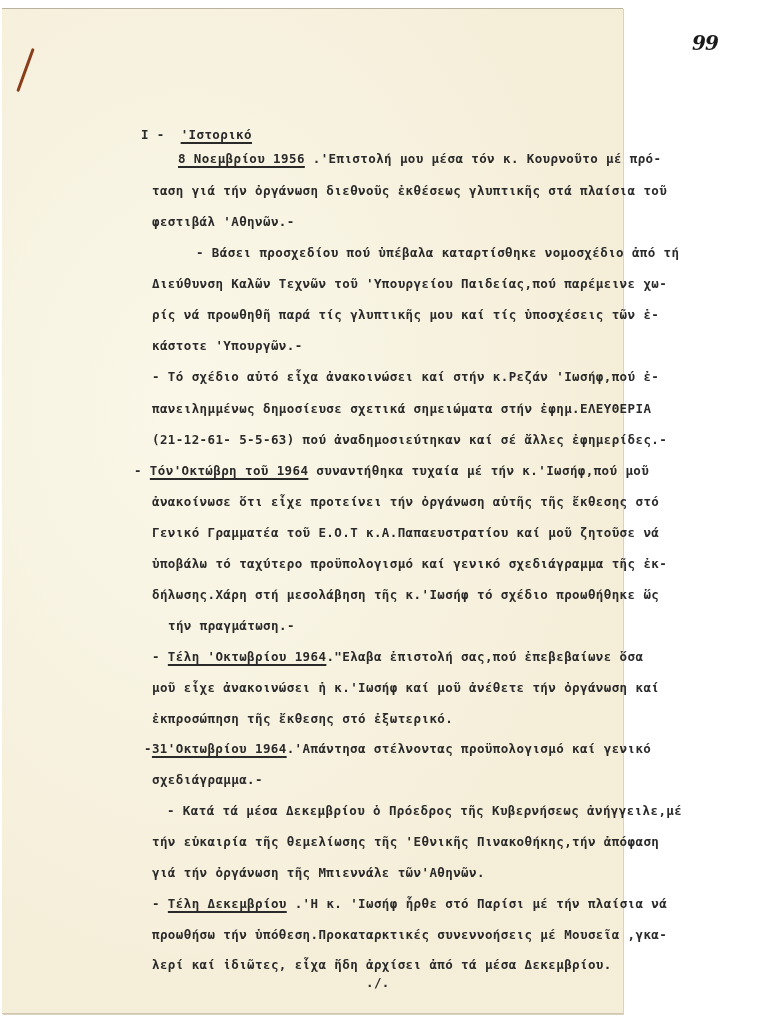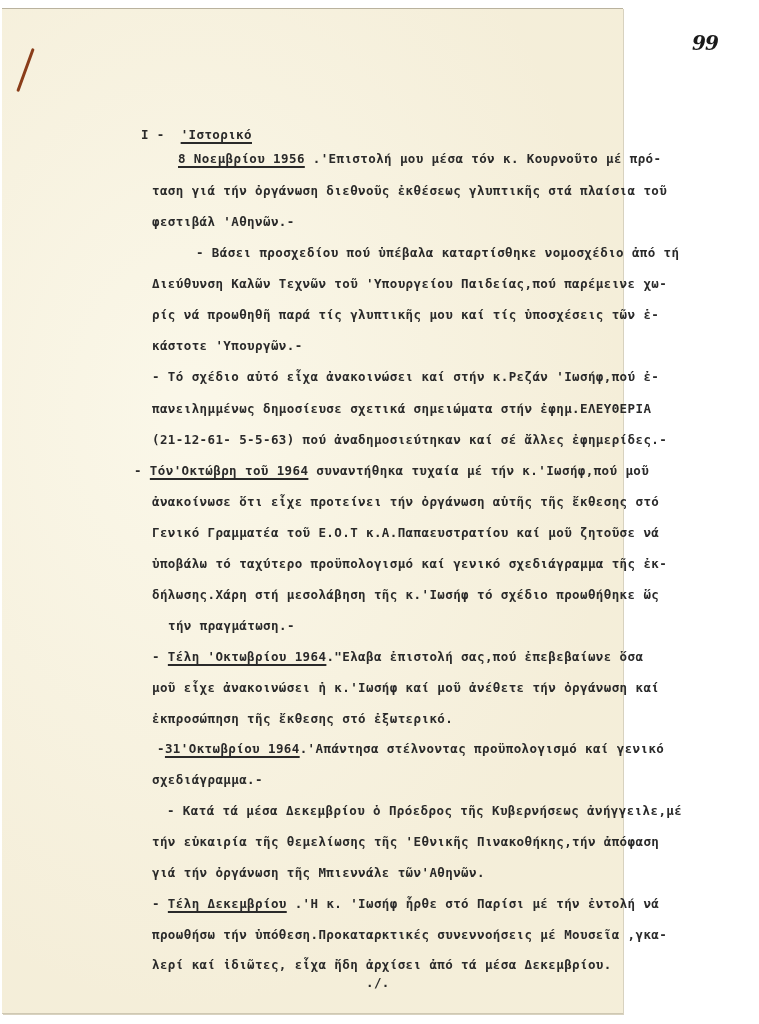--- a/index.html
+++ b/index.html
@@ -58,24 +58,24 @@
       <div class="line" style="left: 150px; top: 423px;"><span>(21-12-61- 5-5-63) πού ἀναδημοσιεύτηκαν καί σέ ἄλλες ἐφημερίδες.-</span></div>
       <div class="line" style="left: 132px; top: 454px;"><span>- </span><u>Τόν'Οκτώβρη τοῦ 1964</u><span> συναντήθηκα τυχαία μέ τήν κ.'Ιωσήφ,πού μοῦ</span></div>
       <div class="line" style="left: 150px; top: 485px;"><span>ἀνακοίνωσε ὅτι εἶχε προτείνει τήν ὀργάνωση αὐτῆς τῆς ἔκθεσης στό</span></div>
       <div class="line" style="left: 150px; top: 516px;"><span>Γενικό Γραμματέα τοῦ Ε.Ο.Τ κ.Α.Παπαευστρατίου καί μοῦ ζητοῦσε νά</span></div>
       <div class="line" style="left: 150px; top: 547px;"><span>ὑποβάλω τό ταχύτερο προϋπολογισμό καί γενικό σχεδιάγραμμα τῆς ἐκ-</span></div>
       <div class="line" style="left: 150px; top: 578px;"><span>δήλωσης.Χάρη στή μεσολάβηση τῆς κ.'Ιωσήφ τό σχέδιο προωθήθηκε ὥς</span></div>
       <div class="line" style="left: 166px; top: 609px;"><span>τήν πραγμάτωση.-</span></div>
       <div class="line" style="left: 150px; top: 640px;"><span>-  </span><u>Τέλη 'Οκτωβρίου 1964</u><span>."Ελαβα ἐπιστολή σας,πού ἐπεβεβαίωνε ὅσα</span></div>
       <div class="line" style="left: 150px; top: 671px;"><span>μοῦ εἶχε ἀνακοινώσει ἡ κ.'Ιωσήφ καί μοῦ ἀνέθετε τήν ὀργάνωση καί</span></div>
       <div class="line" style="left: 150px; top: 702px;"><span>ἐκπροσώπηση τῆς ἔκθεσης στό ἐξωτερικό.</span></div>
-      <div class="line" style="left: 155px; top: 732px; text-align: center;"><span>-</span><u>31'Οκτωβρίου 1964</u><span>.'Απάντησα στέλνοντας προϋπολογισμό καί γενικό</span></div>
+      <div class="line" style="left: 142px; top: 732px; text-align: center;"><span>-</span><u>31'Οκτωβρίου 1964</u><span>.'Απάντησα στέλνοντας προϋπολογισμό καί γενικό</span></div>
       <div class="line" style="left: 150px; top: 763px;"><span>σχεδιάγραμμα.-</span></div>
       <div class="line" style="left: 150px; top: 794px; margin-left: 15px;"><span>- Κατά τά μέσα Δεκεμβρίου ὁ Πρόεδρος τῆς Κυβερνήσεως ἀνήγγειλε,μέ</span></div>
       <div class="line" style="left: 150px; top: 825px;"><span>τήν εὐκαιρία τῆς θεμελίωσης τῆς 'Εθνικῆς Πινακοθήκης,τήν ἀπόφαση</span></div>
       <div class="line" style="left: 150px; top: 856px;"><span>γιά τήν ὀργάνωση τῆς Μπιεννάλε τῶν'Αθηνῶν.</span></div>
-      <div class="line" style="left: 150px; top: 887px;"><span>- </span><u>Τέλη Δεκεμβρίου</u><span> .'Η κ. 'Ιωσήφ ἦρθε στό Παρίσι μέ τήν ἐντολή νά</span></div>
+      <div class="line" style="left: 150px; top: 887px;"><span>- </span><u>Τέλη Δεκεμβρίου</u><span> .'Η κ. 'Ιωσήφ ἦρθε στό Παρίσι μέ τήν πλαίσια νά</span></div>
       <div class="line" style="left: 150px; top: 918px;"><span>προωθήσω τήν ὑπόθεση.Προκαταρκτικές συνεννοήσεις μέ Μουσεῖα ,γκα-</span></div>
       <div class="line" style="left: 150px; top: 948px;"><span>λερί καί ἰδιῶτες, εἶχα ἤδη ἀρχίσει ἀπό τά μέσα Δεκεμβρίου.</span></div>
     </div>
 
   <div class="line end-mark">./.</div>
 </div>
 
 </body></html>

